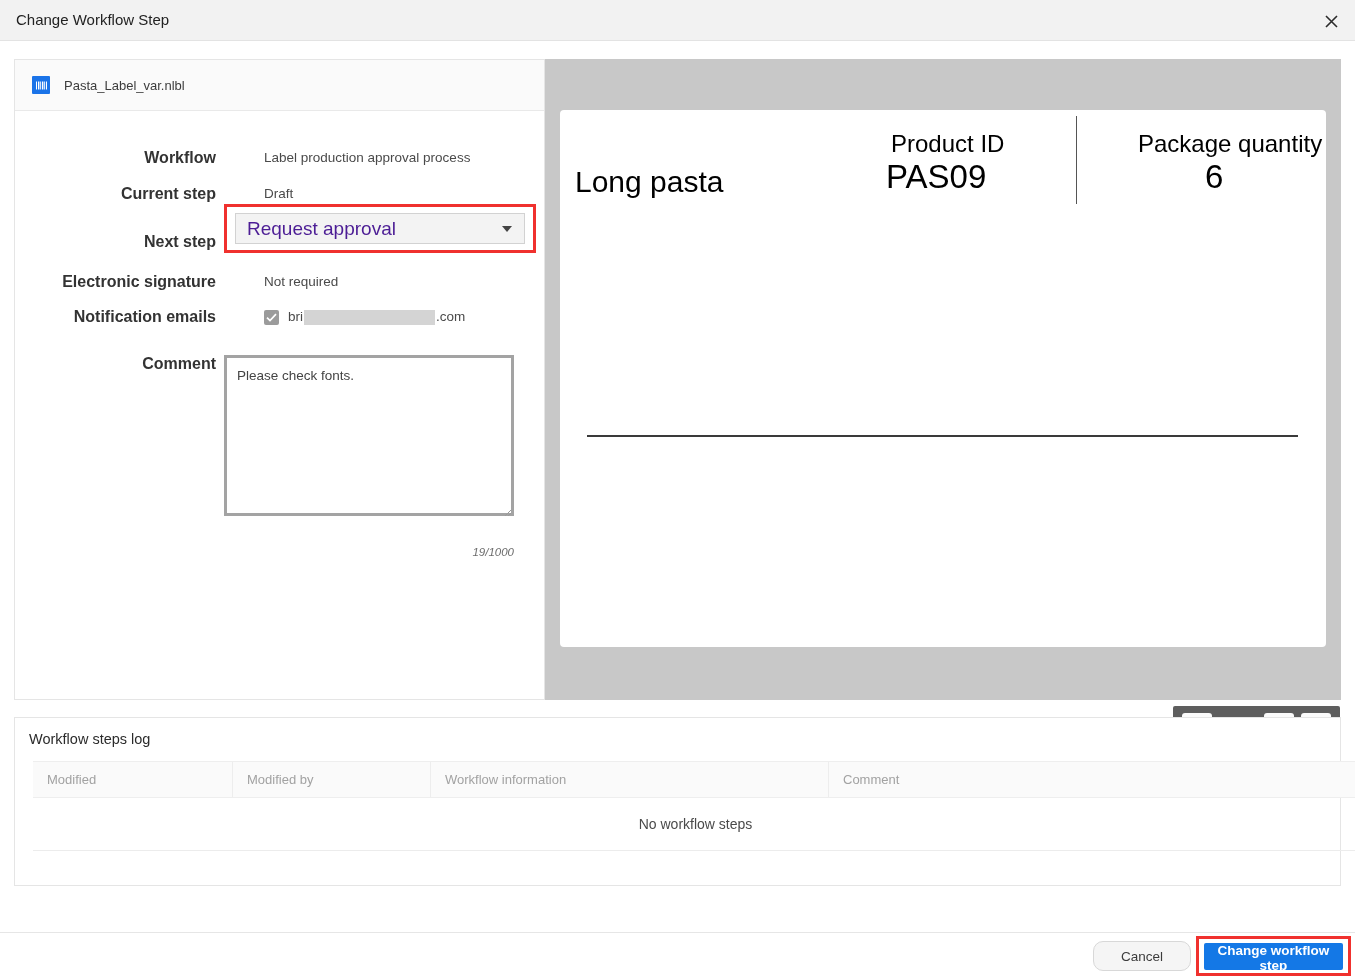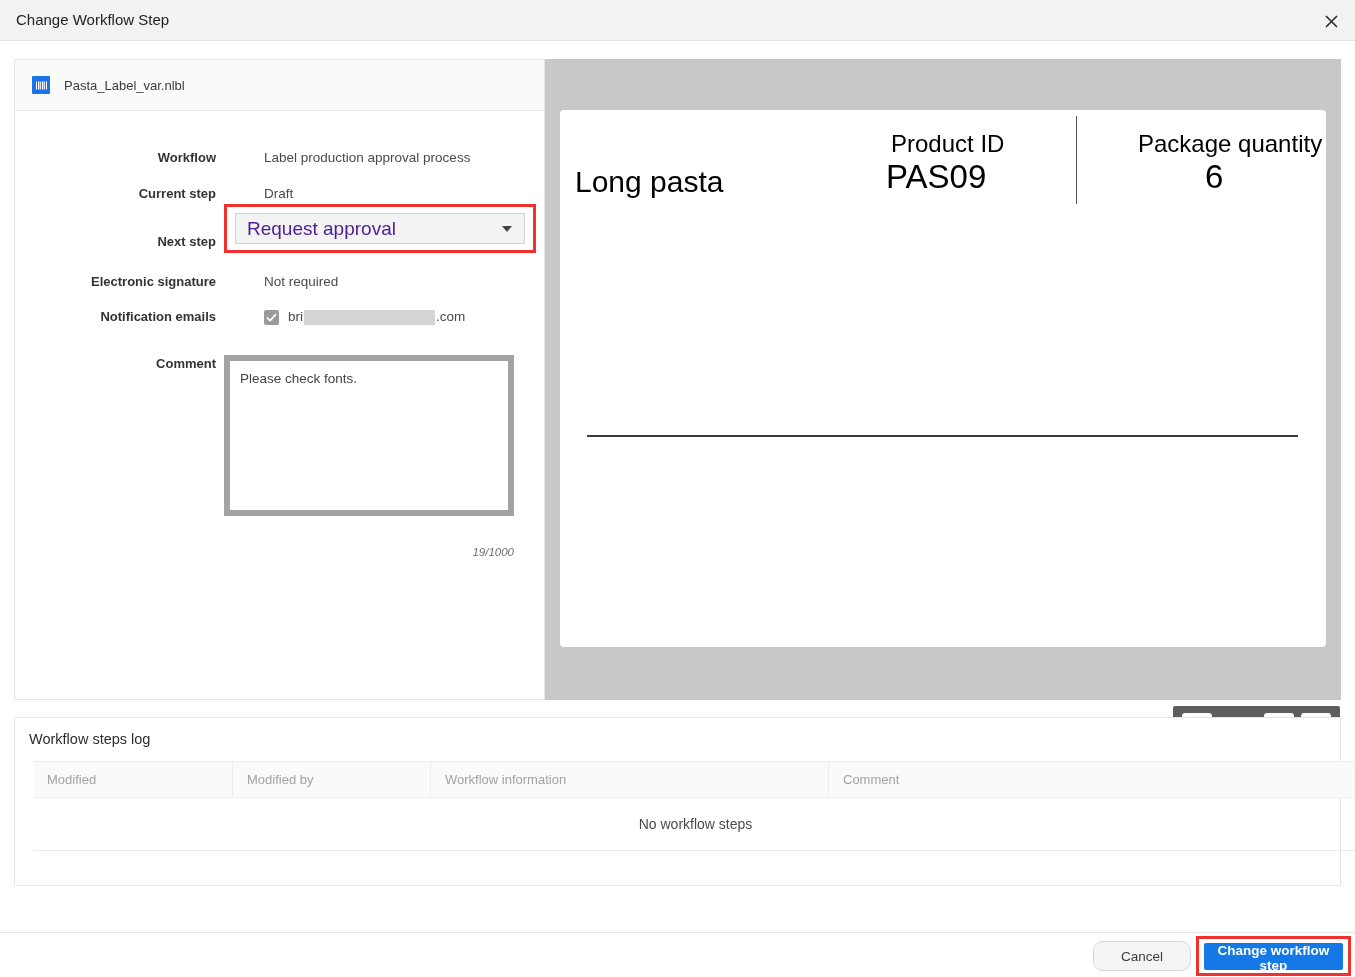--- a/index.html
+++ b/index.html
@@ -89,21 +89,21 @@
   .form-row {
     position: absolute;
     left: 0;
     width: 529px;
     display: flex;
     align-items: flex-start;
   }
   .form-label {
     width: 209px;
     text-align: right;
-    font-size: 13px;
+    font-size: 16px;
     font-weight: bold;
     color: #333333;
     padding-right: 8px;
     box-sizing: border-box;
     line-height: 18px;
   }
   .form-value {
     font-size: 13.5px;
     color: #4a4a4a;
     line-height: 18px;
@@ -179,21 +179,21 @@
     margin: 0 1px;
   }
   #email-suffix {
     font-size: 13.5px;
     color: #4a4a4a;
   }
 
   
   #comment-box {
     width: 290px; height: 161px;
-    border: 6px solid #a3a3a3;
+    border: 3px solid #a3a3a3;
     box-sizing: border-box;
     background: #ffffff;
     font-family: "Liberation Sans", sans-serif;
     font-size: 13.5px;
     color: #444444;
     padding: 9px 10px;
     resize: none;
     outline: none;
     line-height: 17px;
     position: relative;

